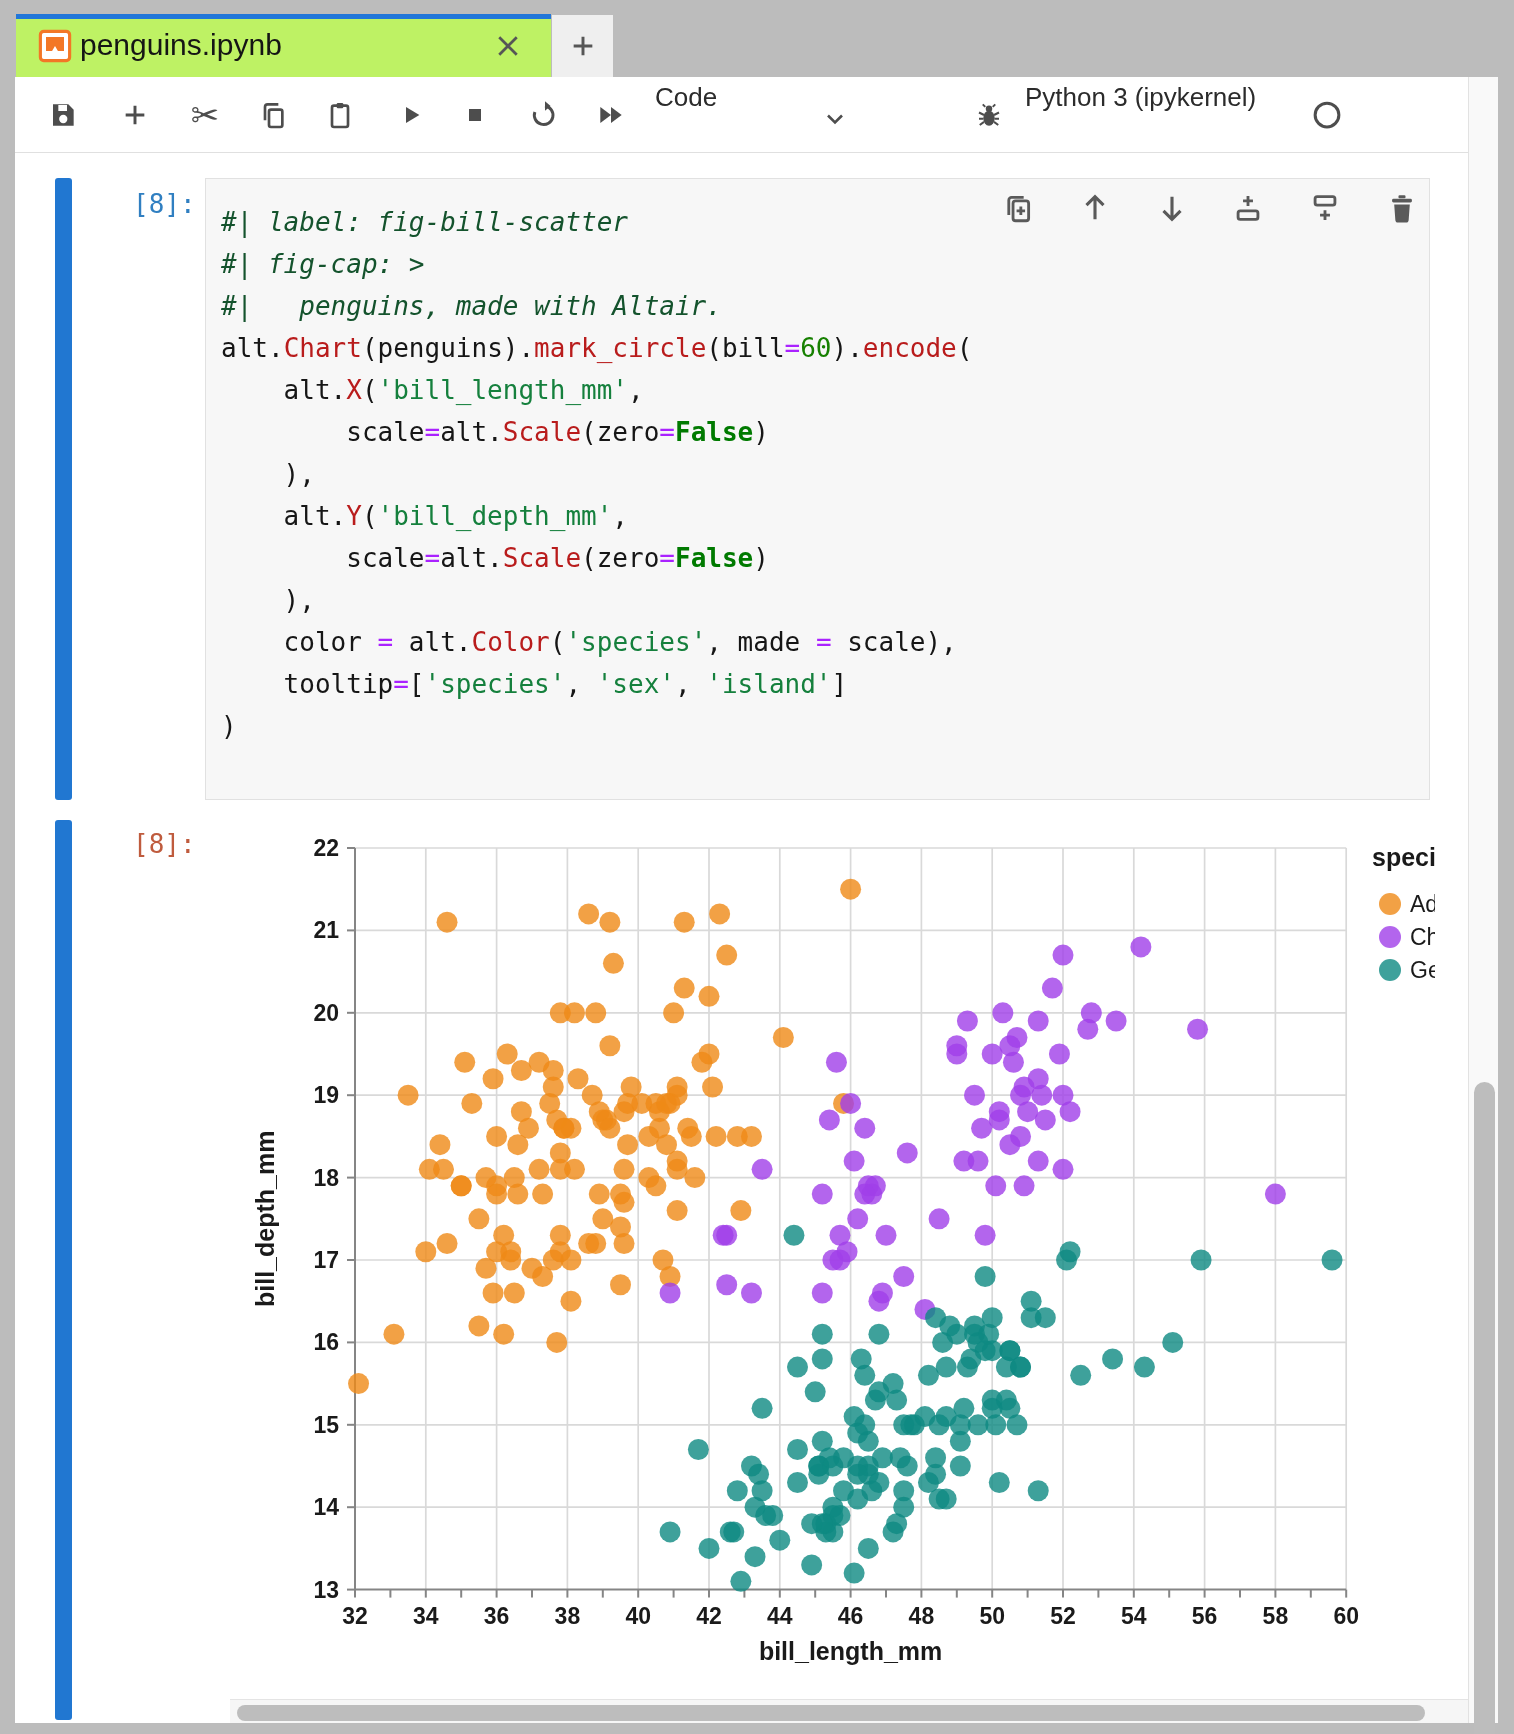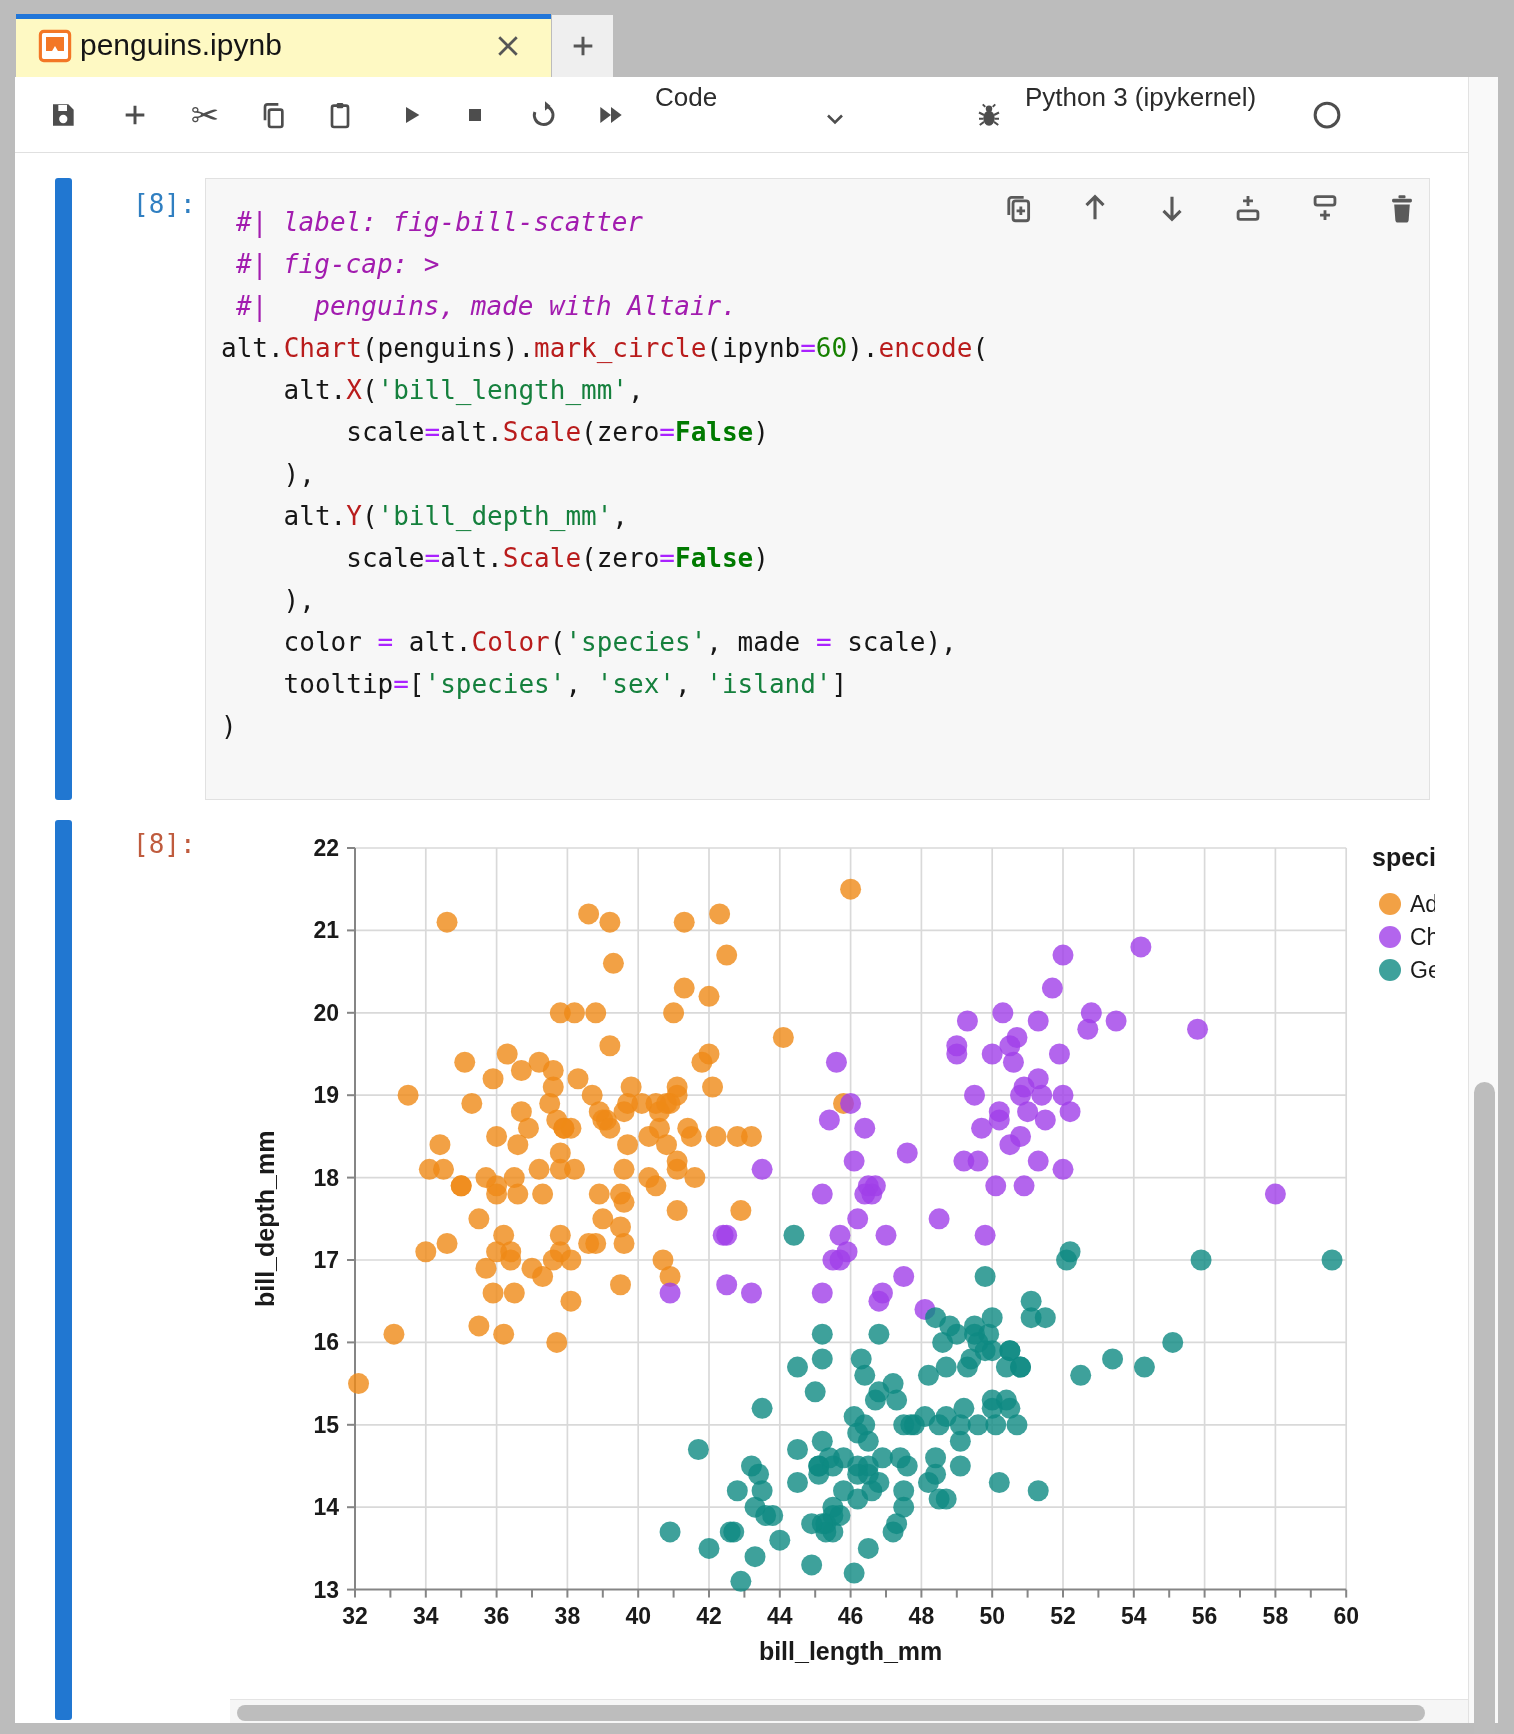--- a/index.html
+++ b/index.html
@@ -1,39 +1,39 @@
 <!DOCTYPE html>
 <html><head>
 <meta charset="utf-8">
 <style>
   html,body{margin:0;padding:0;background:#bcbcbc;}
   .screen{position:relative;width:1514px;height:1734px;background:#bcbcbc;overflow:hidden;
           font-family:"Liberation Sans",sans-serif;color:#111;}
   
-  .tab{position:absolute;left:16px;top:14px;width:535px;height:63px;background:#fef9c3;border-top:5px solid #2176d9;box-sizing:border-box;}
+  .tab{position:absolute;left:16px;top:14px;width:535px;height:63px;background:#bef264;border-top:5px solid #2176d9;box-sizing:border-box;}
   .tab-icon{position:absolute;left:21px;top:9px;}
   .tab-label{position:absolute;left:64px;top:9px;font-size:30px;color:#151515;white-space:nowrap;}
   .tab-close{position:absolute;right:28px;top:12px;width:30px;height:30px;color:#565656;}
   .newtab{position:absolute;left:552px;top:15px;width:61px;height:62px;background:#efefef;display:flex;align-items:center;justify-content:center;color:#565656;}
   
   .panel{position:absolute;left:15px;top:77px;width:1453px;height:1646px;background:#fff;}
   .toolbar{position:absolute;left:0;top:0;width:100%;height:76px;border-bottom:1px solid #e0e0e0;box-sizing:border-box;}
   .tbtn{position:absolute;top:20px;width:36px;height:36px;color:#4d4d4d;display:flex;align-items:center;justify-content:center;}
   .tbtn svg{display:block;}
   .tb-text{position:absolute;top:5px;font-size:26px;color:#2b2b2b;white-space:nowrap;}
   .scissors{font-size:34px;line-height:36px;}
   
   .cellbar{position:absolute;width:17px;border-radius:3px;background:#2177d1;}
   .prompt{position:absolute;font-family:"DejaVu Sans Mono",monospace;font-size:26px;white-space:pre;}
   .in-prompt{color:#307fc1;}
   .out-prompt{color:#bf5b3d;}
   .code-cell{position:absolute;left:190px;top:101px;width:1225px;height:622px;background:#f7f7f7;border:1px solid #e1e1e1;box-sizing:border-box;}
   .code-area{position:absolute;left:15px;top:22px;font-family:"DejaVu Sans Mono",monospace;font-size:26px;line-height:42px;}
   .code-line{white-space:pre;height:42px;}
-  .tk-com{color:#a21caf;font-style:italic;margin-left:15px;}
+  .tk-com{color:#14532d;font-style:italic;}
   .tk-fn{color:#b91c1c;}
   .tk-str{color:#15803d;}
   .tk-op{color:#aa22ff;}
   .tk-num{color:#168000;}
   .tk-kw{color:#007a00;font-weight:bold;}
   .tk-pl{color:#161616;}
   .cell-toolbar{position:absolute;left:975px;top:102px;width:440px;height:58px;display:flex;align-items:center;justify-content:space-between;padding:0 10px;box-sizing:border-box;}
   .cbtn{width:36px;height:36px;color:#5a5a5a;display:flex;align-items:center;justify-content:center;}
   
   .vtrack{position:absolute;left:1468px;top:77px;width:30px;height:1646px;background:#f9f9f9;border-left:1px solid #e2e2e2;box-sizing:border-box;}
@@ -139,21 +139,21 @@
       </span>
     </div>
 
     <div class="cellbar" style="left:40px;top:101px;height:622px;"></div>
     <div class="prompt in-prompt" style="left:118px;top:112px;">[8]:</div>
     <div class="code-cell">
       <div class="code-area" id="code-lines">
           <div class="code-line"><span class="tk-com">#| label: fig-bill-scatter</span></div>
           <div class="code-line"><span class="tk-com">#| fig-cap: &gt;</span></div>
           <div class="code-line"><span class="tk-com">#|   penguins, made with Altair.</span></div>
-          <div class="code-line"><span class="tk-pl">alt.</span><span class="tk-fn">Chart</span><span class="tk-pl">(penguins).</span><span class="tk-fn">mark_circle</span><span class="tk-pl">(ipynb</span><span class="tk-op">=</span><span class="tk-num">60</span><span class="tk-pl">).</span><span class="tk-fn">encode</span><span class="tk-pl">(</span></div>
+          <div class="code-line"><span class="tk-pl">alt.</span><span class="tk-fn">Chart</span><span class="tk-pl">(penguins).</span><span class="tk-fn">mark_circle</span><span class="tk-pl">(bill</span><span class="tk-op">=</span><span class="tk-num">60</span><span class="tk-pl">).</span><span class="tk-fn">encode</span><span class="tk-pl">(</span></div>
           <div class="code-line"><span class="tk-pl">    alt.</span><span class="tk-fn">X</span><span class="tk-pl">(</span><span class="tk-str">'bill_length_mm'</span><span class="tk-pl">,</span></div>
           <div class="code-line"><span class="tk-pl">        scale</span><span class="tk-op">=</span><span class="tk-pl">alt.</span><span class="tk-fn">Scale</span><span class="tk-pl">(zero</span><span class="tk-op">=</span><span class="tk-kw">False</span><span class="tk-pl">)</span></div>
           <div class="code-line"><span class="tk-pl">    ),</span></div>
           <div class="code-line"><span class="tk-pl">    alt.</span><span class="tk-fn">Y</span><span class="tk-pl">(</span><span class="tk-str">'bill_depth_mm'</span><span class="tk-pl">,</span></div>
           <div class="code-line"><span class="tk-pl">        scale</span><span class="tk-op">=</span><span class="tk-pl">alt.</span><span class="tk-fn">Scale</span><span class="tk-pl">(zero</span><span class="tk-op">=</span><span class="tk-kw">False</span><span class="tk-pl">)</span></div>
           <div class="code-line"><span class="tk-pl">    ),</span></div>
           <div class="code-line"><span class="tk-pl">    color </span><span class="tk-op">=</span><span class="tk-pl"> alt.</span><span class="tk-fn">Color</span><span class="tk-pl">(</span><span class="tk-str">'species'</span><span class="tk-pl">, made </span><span class="tk-op">=</span><span class="tk-pl"> scale),</span></div>
           <div class="code-line"><span class="tk-pl">    tooltip</span><span class="tk-op">=</span><span class="tk-pl">[</span><span class="tk-str">'species'</span><span class="tk-pl">, </span><span class="tk-str">'sex'</span><span class="tk-pl">, </span><span class="tk-str">'island'</span><span class="tk-pl">]</span></div>
           <div class="code-line"><span class="tk-pl">)</span></div>
         </div>

